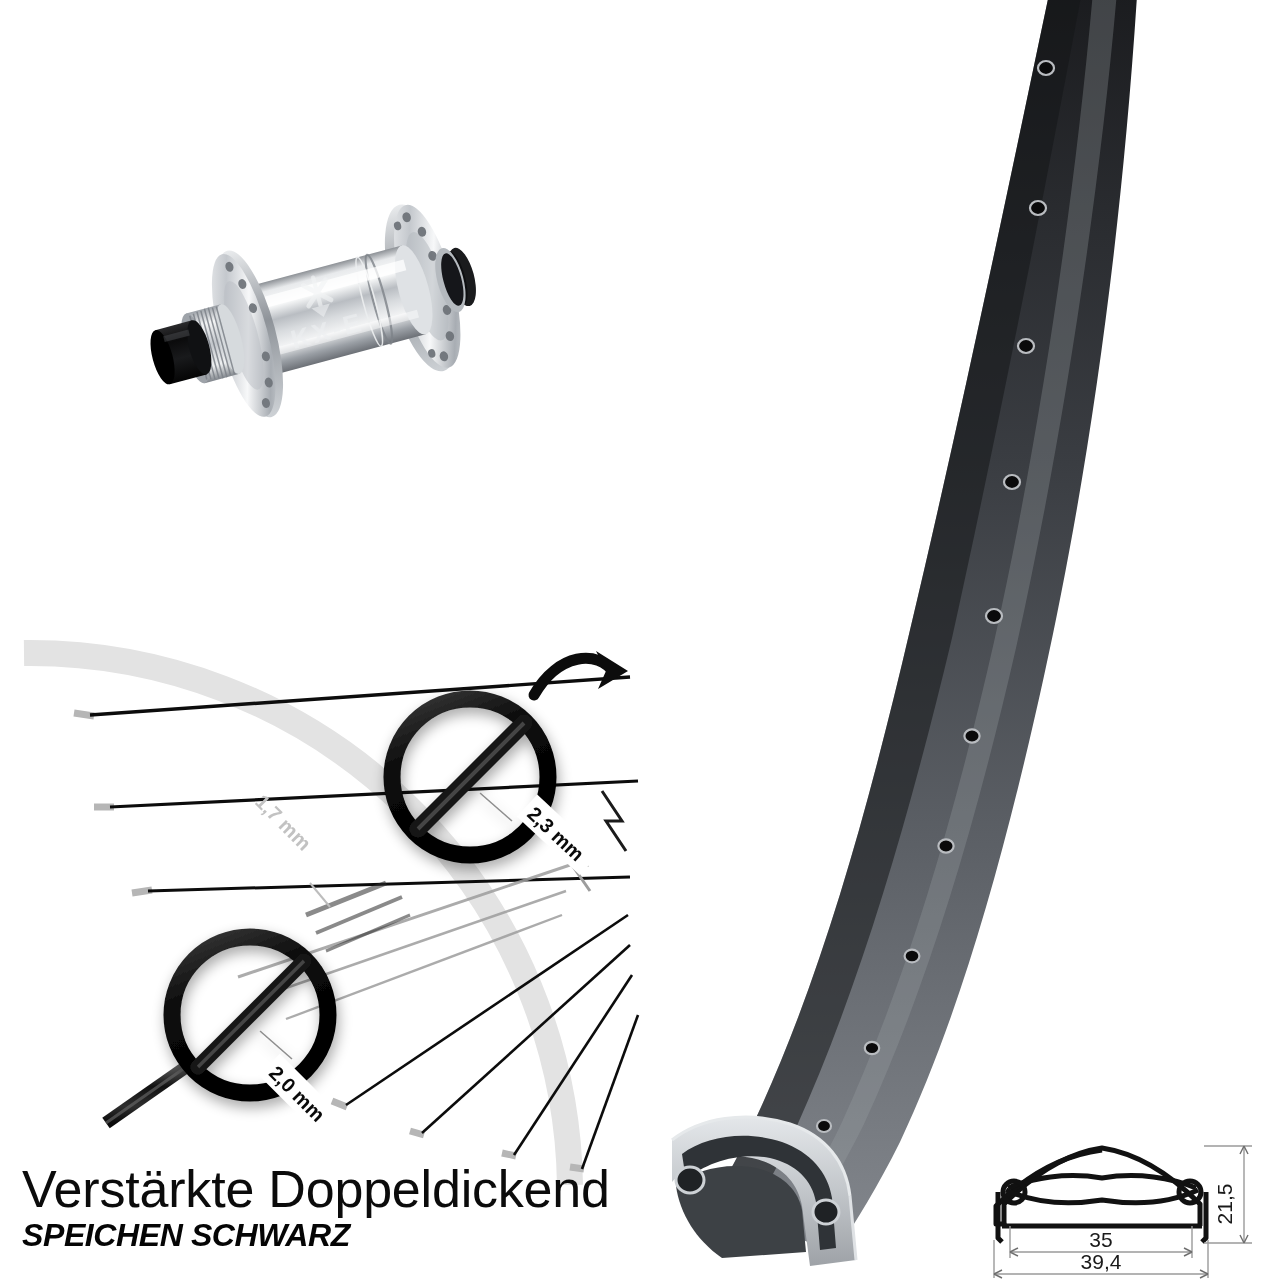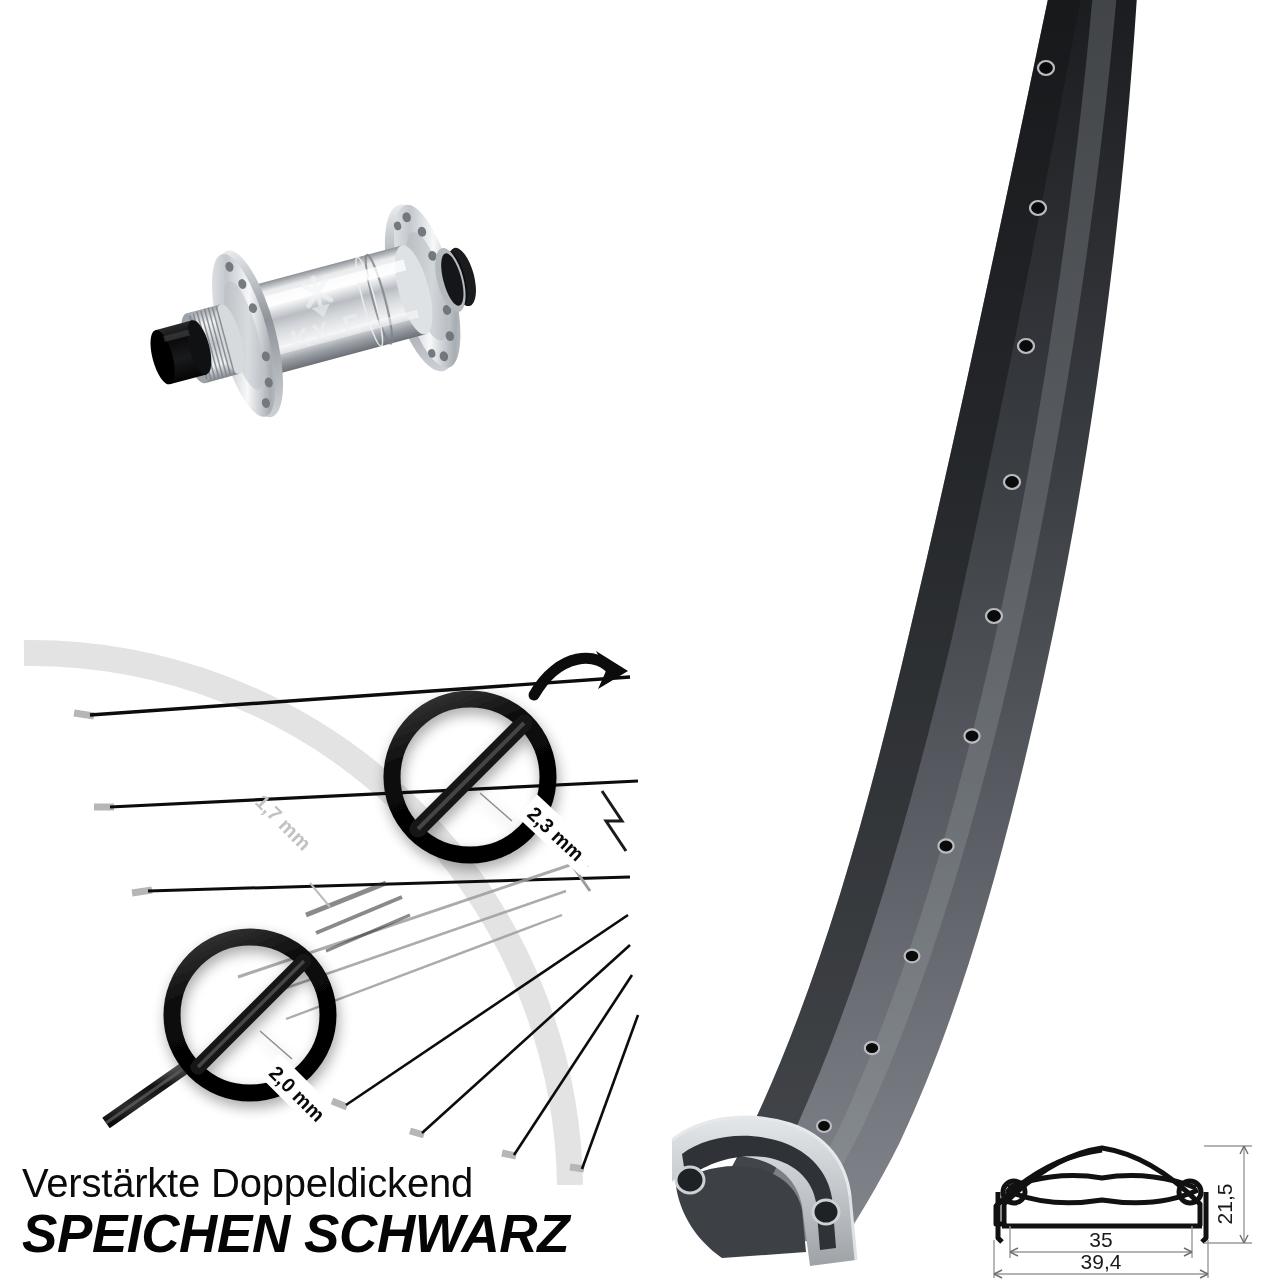--- a/index.html
+++ b/index.html
@@ -39,30 +39,30 @@
 
   
   #caption-block {
     position: absolute;
     left: 22px;
     top: 1163px;
     width: 600px;
   }
   #caption-line1 {
     font-family: "Liberation Sans", sans-serif;
-    font-size: 40px;
+    font-size: 52px;
     font-weight: 400;
     color: #0b0b0b;
     letter-spacing: -0.2px;
     line-height: 1.02;
     white-space: nowrap;
   }
   #caption-line2 {
     font-family: "Liberation Sans", sans-serif;
-    font-size: 53px;
+    font-size: 32px;
     font-weight: bold;
     font-style: italic;
     color: #050505;
     letter-spacing: -0.4px;
     line-height: 1.02;
     margin-top: 3px;
     white-space: nowrap;
   }
 
   

